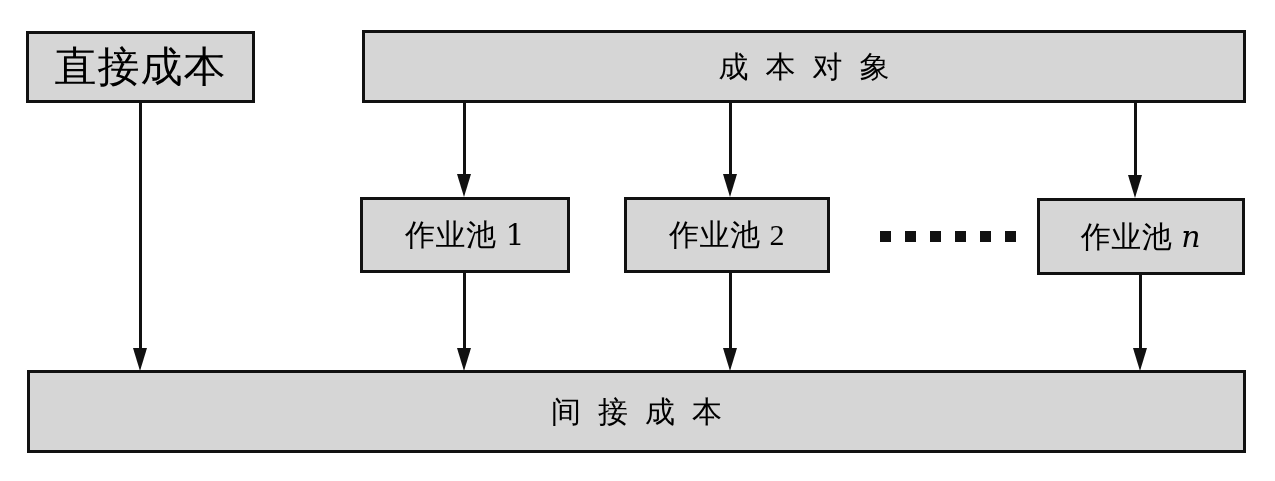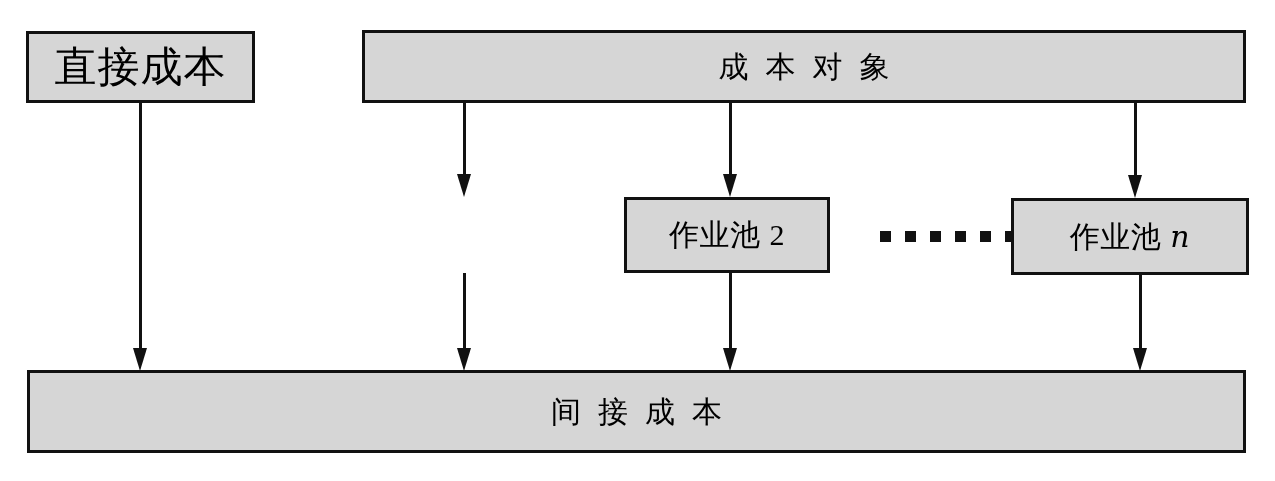--- a/index.html
+++ b/index.html
@@ -38,35 +38,38 @@
 <div id="stage">
 
   <div class="box" id="node-direct-cost" style="left: 26px; top: 31px; width: 229px; height: 72px;">
     <span class="lbl t-direct">直接成本</span>
   </div>
 
   <div class="box" id="node-indirect-cost" style="left: 362px; top: 30px; width: 884px; height: 73px;">
     <span class="lbl t-indirect">成本对象</span>
   </div>
 
+  <div class="box" id="node-pool-1" style="left: 360px; top: 197px; width: 210px; height: 76px;">
+    <span class="lbl t-pool"><span>作业池</span><span class="num" style="margin-left:9px;">1</span></span>
+  </div>
 
   <div class="box" id="node-pool-2" style="left: 624px; top: 197px; width: 206px; height: 76px; font-family: Liberation Serif, serif;">
     <span class="lbl t-pool"><span>作业池</span><span class="num" style="margin-left:9px;">2</span></span>
   </div>
 
   <div class="dots" id="ellipsis-between-pools" style="left: 880px; top: 231px;">
     <i></i>
     <i></i>
     <i></i>
     <i></i>
     <i></i>
     <i></i>
   </div>
 
-  <div class="box" id="node-pool-n" style="left: 1011px; top: 198px; width: 238px; height: 77px;">
+  <div class="box" id="node-pool-n" style="left: 1037px; top: 198px; width: 208px; height: 77px;">
     <span class="lbl t-pool"><span>作业池</span><span class="ital" style="margin-left:9px;">n</span></span>
   </div>
 
   <div class="box" id="node-cost-object" style="left: 27px; top: 370px; width: 1219px; height: 83px;">
     <span class="lbl t-object">间接成本</span>
   </div>
 
   <div id="connector-layer">
       <div class="conn" style="left: 139px; top: 103px;">
         <div class="stem" style="height: 249px;"></div>

